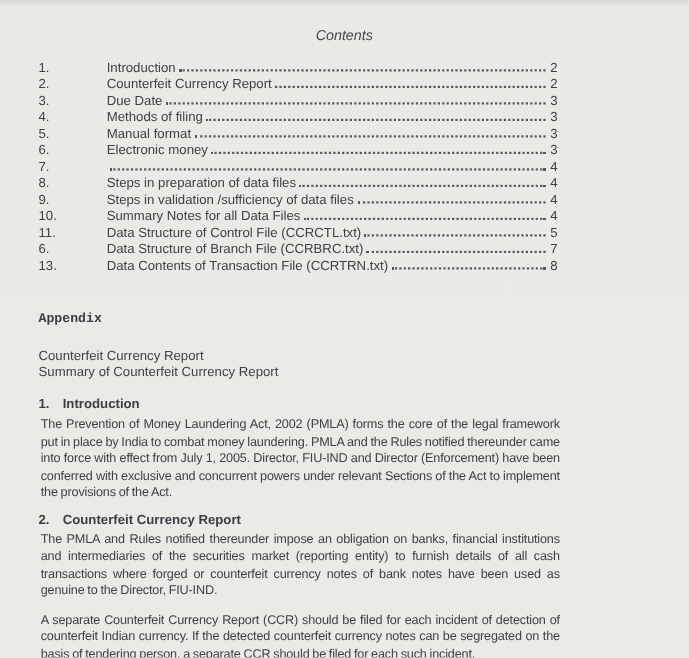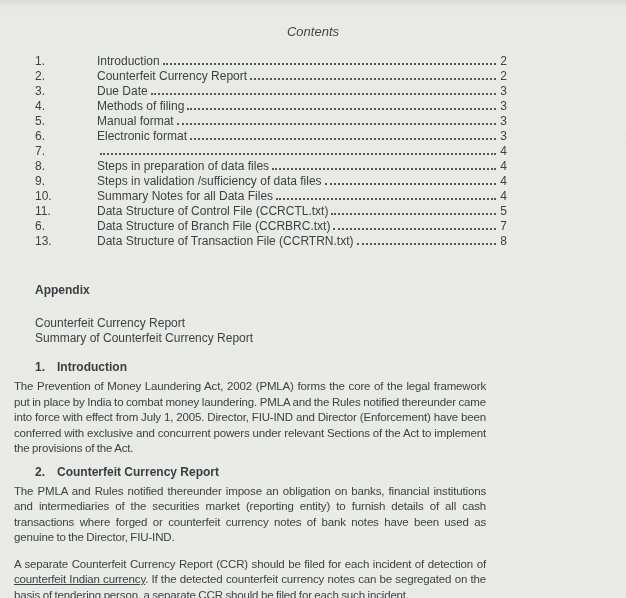--- a/index.html
+++ b/index.html
@@ -44,47 +44,48 @@
     margin: 0 3px 3px 3px;
   }
   .toc-page { flex: none; min-width: 8px; text-align: right; }
 
   .appendix-heading {
     margin: 34px 0 0 35px;
     font-weight: bold;
     font-size: 12px;
     line-height: 15px;
     color: #3a3e42;
+    font-family: Liberation Mono, monospace;
   }
   .appendix-block { margin: 18px 0 0 35px; }
   .appendix-line { font-size: 12px; line-height: 15px; }
 
   .section-heading {
     display: flex;
     margin-left: 35px;
     font-weight: bold;
     font-size: 12px;
     line-height: 15px;
     color: #3a3e42;
   }
   .section-heading .sec-num { flex: none; width: 22px; }
   .heading-1 { margin-top: 14px; }
   .heading-2 { margin-top: 8px; }
 
   .body-para {
     width: 472px;
-    margin: 4px 0 0 14px;
+    margin: 4px 0 0 37px;
     font-size: 11.5px;
     line-height: 15.5px;
     text-align: justify;
     letter-spacing: -0.15px;
     word-spacing: -0.5px;
   }
   .para-gap { margin-top: 11px; }
-  .underlined { text-decoration: underline; }
+  .underlined { }
 </style>
 </head>
 <body>
 
 <div class="page">
 
   <div class="contents-title">Contents</div>
 
   <div class="toc">
     <div class="toc-row">
@@ -112,21 +113,21 @@
       <span class="toc-page">3</span>
     </div>
     <div class="toc-row">
       <span class="toc-num">5.</span>
       <span class="toc-title">Manual format</span>
       <span class="toc-leader"></span>
       <span class="toc-page">3</span>
     </div>
     <div class="toc-row">
       <span class="toc-num">6.</span>
-      <span class="toc-title">Electronic format</span>
+      <span class="toc-title">Electronic money</span>
       <span class="toc-leader"></span>
       <span class="toc-page">3</span>
     </div>
     <div class="toc-row">
       <span class="toc-num">7.</span>
       <span class="toc-leader"></span>
       <span class="toc-page">4</span>
     </div>
     <div class="toc-row">
       <span class="toc-num">8.</span>
@@ -153,21 +154,21 @@
       <span class="toc-page">5</span>
     </div>
     <div class="toc-row">
       <span class="toc-num">6.</span>
       <span class="toc-title">Data Structure of Branch File (CCRBRC.txt)</span>
       <span class="toc-leader"></span>
       <span class="toc-page">7</span>
     </div>
     <div class="toc-row">
       <span class="toc-num">13.</span>
-      <span class="toc-title">Data Structure of Transaction File (CCRTRN.txt)</span>
+      <span class="toc-title">Data Contents of Transaction File (CCRTRN.txt)</span>
       <span class="toc-leader"></span>
       <span class="toc-page">8</span>
     </div>
   </div>
 
   <div class="appendix-heading">Appendix</div>
 
   <div class="appendix-block">
     <div class="appendix-line">Counterfeit Currency Report</div>
     <div class="appendix-line">Summary of Counterfeit Currency Report</div>

